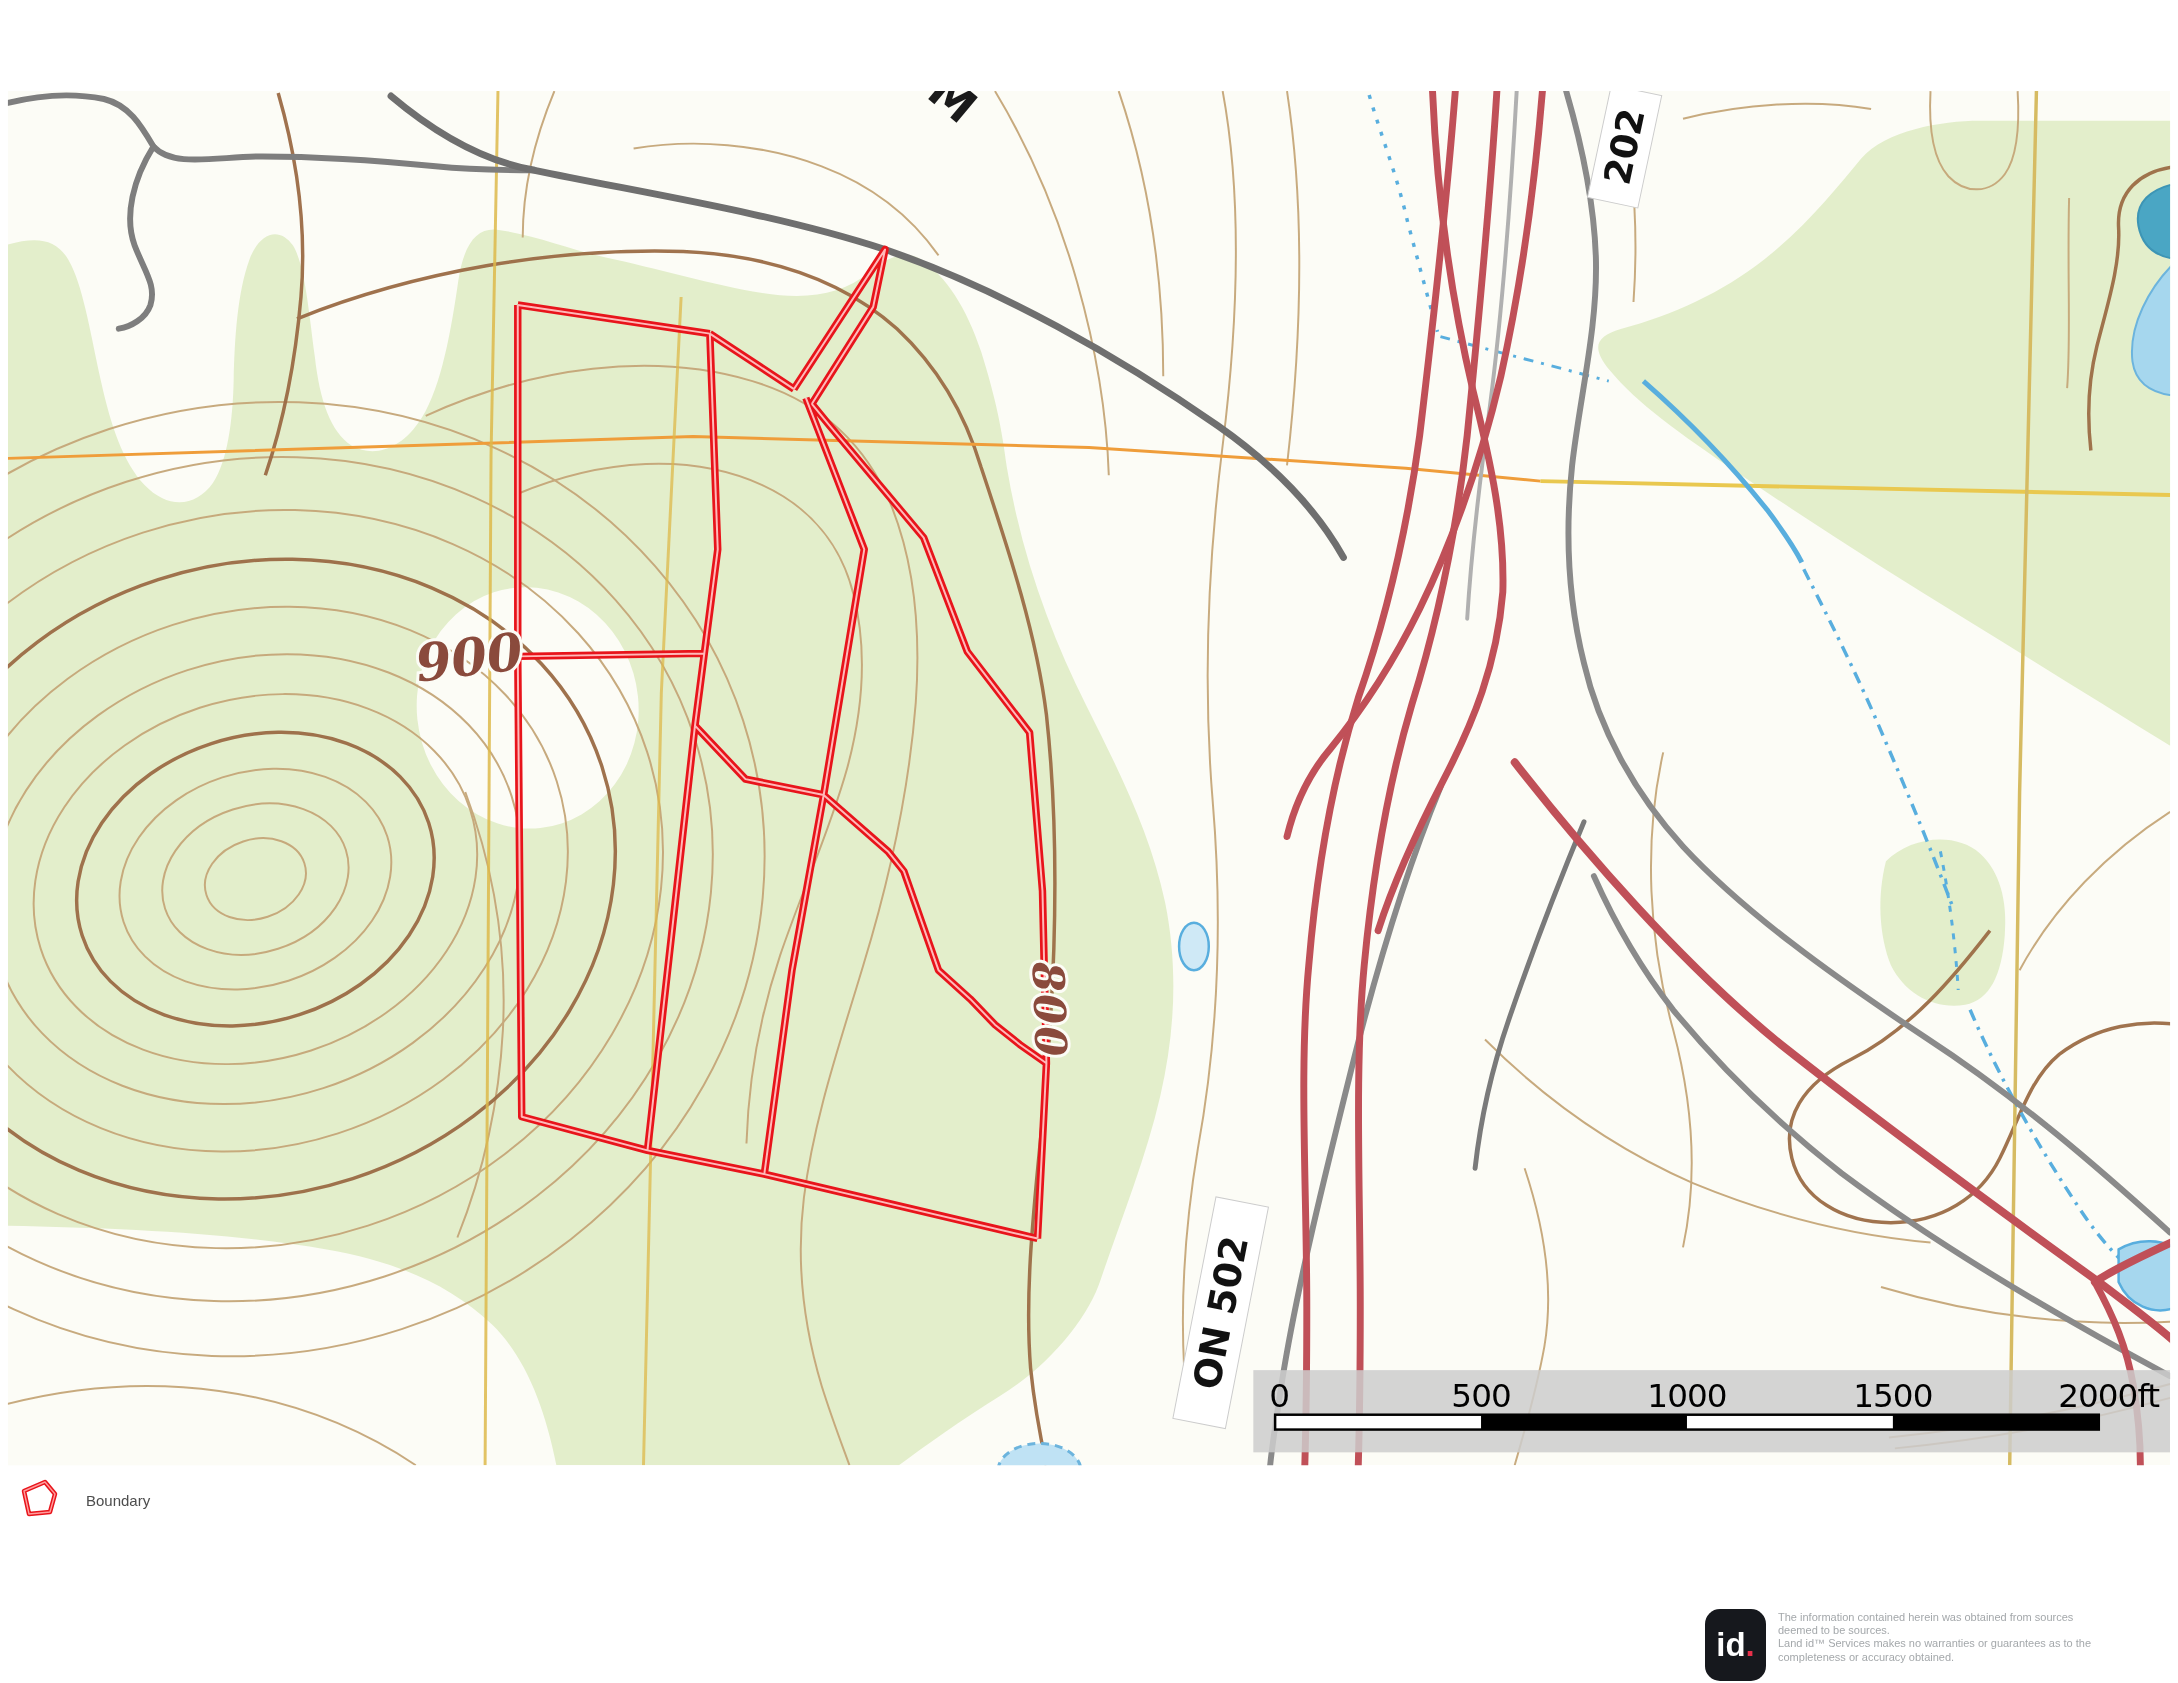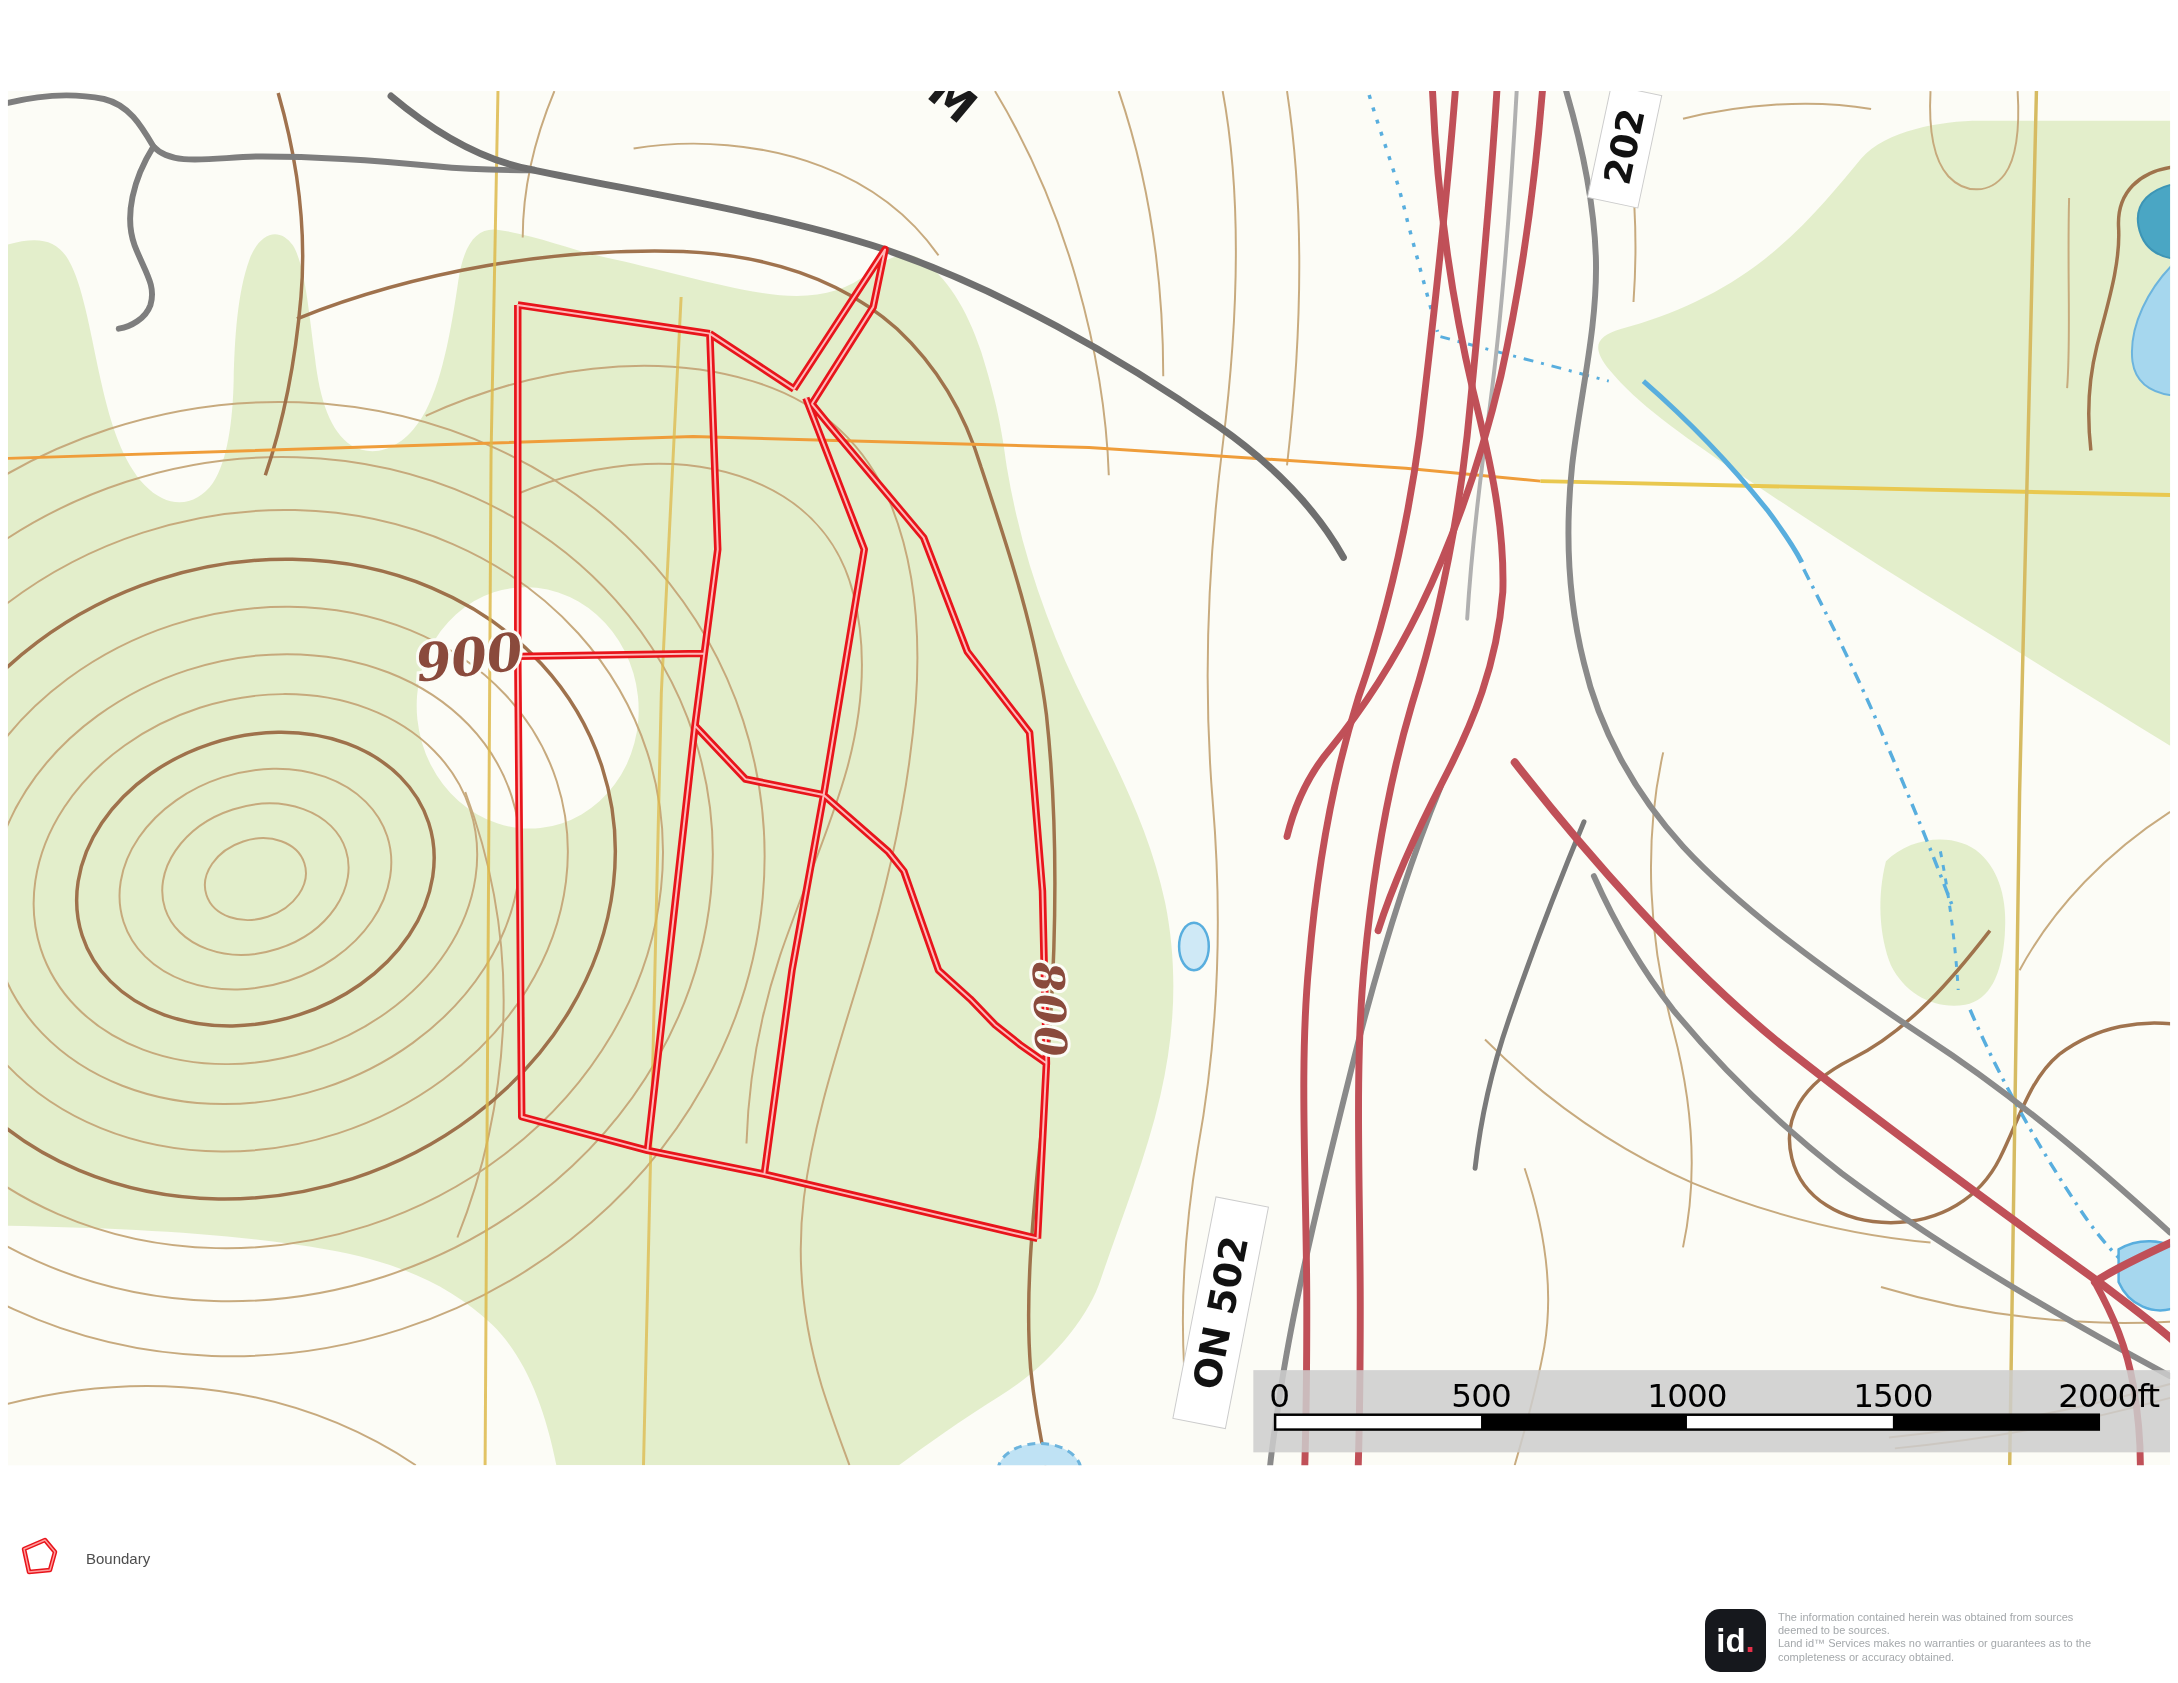--- a/index.html
+++ b/index.html
@@ -4,24 +4,24 @@
 <style>
   html,body{margin:0;padding:0;background:#ffffff;}
   body{width:2178px;height:1683px;position:relative;font-family:"Liberation Sans",sans-serif;overflow:hidden;}
   .page{position:absolute;inset:0;background:#ffffff;}
   .header{position:absolute;left:24px;top:4px;}
   .header .title{font-size:32px;font-weight:bold;color:#6d6e71;letter-spacing:0.5px;}
   .header .subtitle{font-size:27px;color:#7d7e82;margin-top:4px;}
   .map-wrap{position:absolute;left:0;top:0;width:2178px;height:1683px;}
   svg text{font-family:"DejaVu Sans","Liberation Sans",sans-serif;}
   .contour-label{font-family:"DejaVu Serif","Liberation Serif",serif;font-style:italic;font-weight:600;}
-  .legend{position:absolute;left:14px;top:1535px;display:flex;align-items:center;gap:26px;}
+  .legend{position:absolute;left:14px;top:1477px;display:flex;align-items:center;gap:26px;}
   .legend .legend-label{font-size:15px;color:#4d4d4d;}
   .footer{position:absolute;left:1705px;top:1609px;display:flex;gap:12px;width:465px;}
-  .logo{width:61px;height:63px;background:#16181d;border-radius:15px;color:#ffffff;
+  .logo{width:61px;height:72px;background:#16181d;border-radius:15px;color:#ffffff;
         display:flex;align-items:center;justify-content:center;font-size:33px;font-weight:bold;flex:0 0 auto;text-align:center;}
   .logo .dot{color:#e8304a;}
   .disclaimer{font-size:11px;line-height:1.2;color:#a4a8ab;padding-top:2px;}
 </style>
 </head>
 <body>
 
 <div class="page">
 
 

